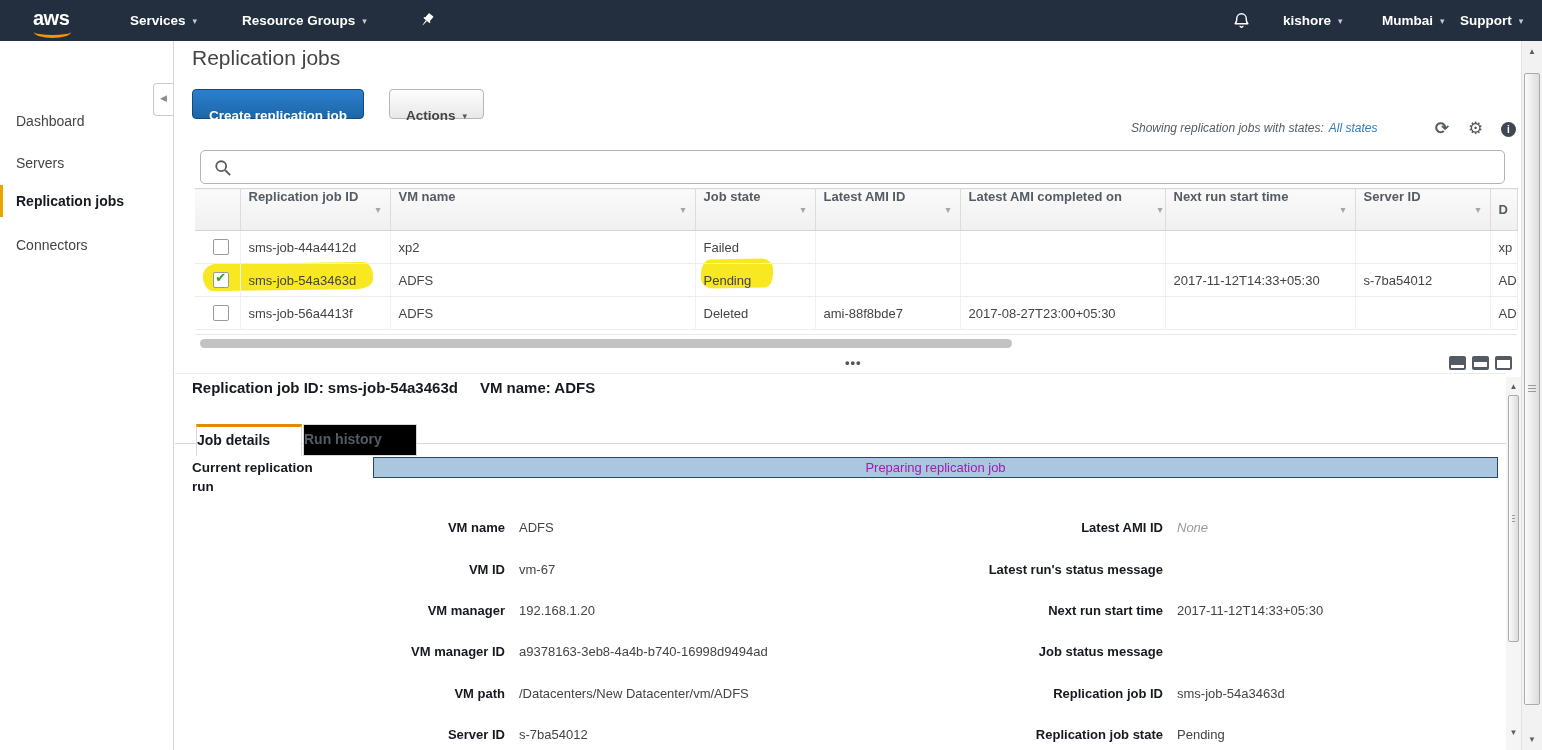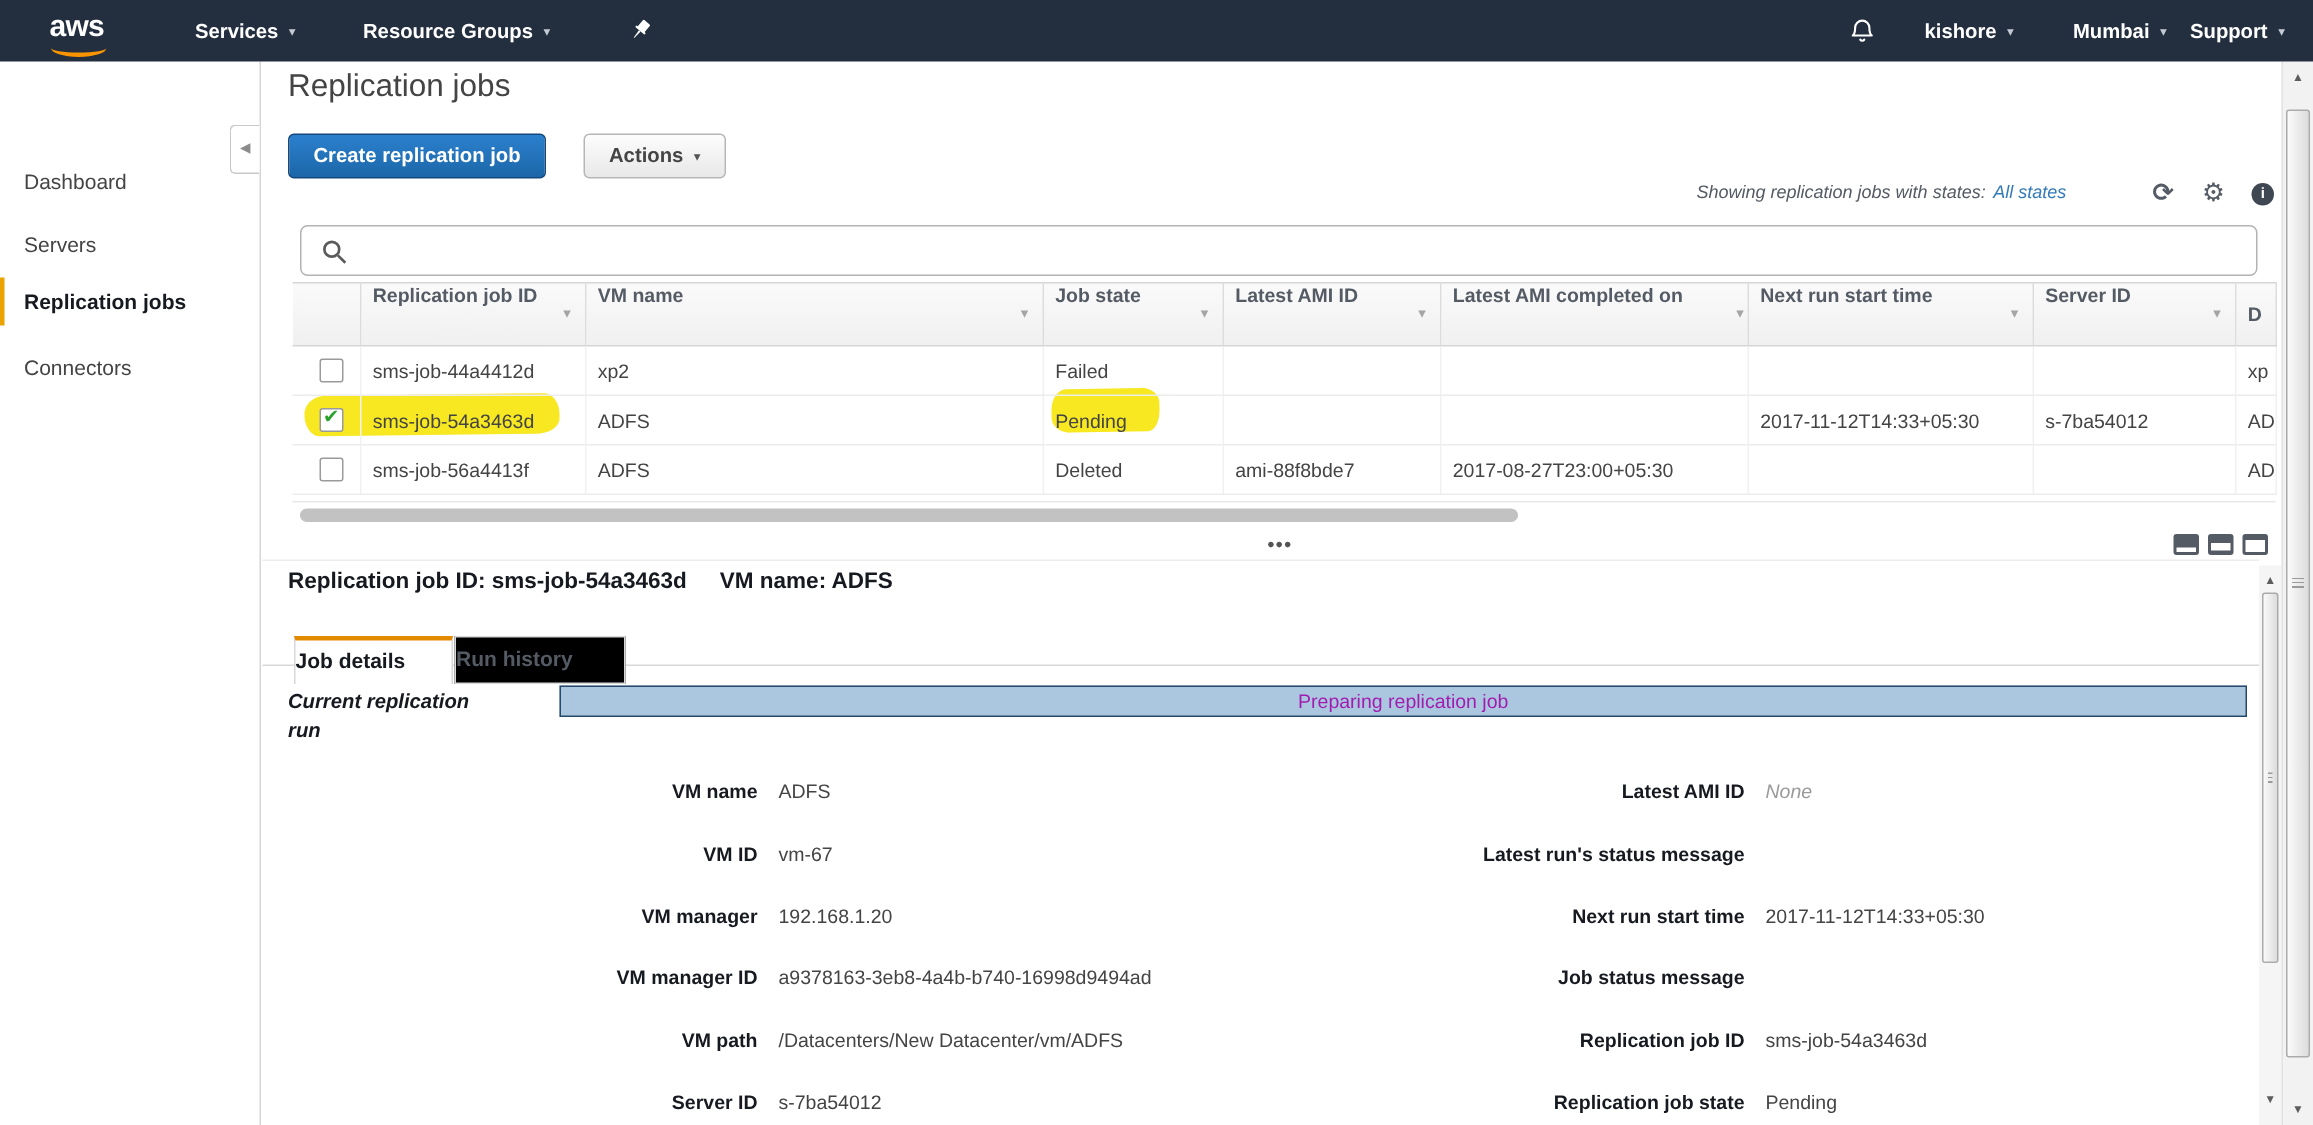--- a/index.html
+++ b/index.html
@@ -15,21 +15,21 @@
   .nav-icon{position:absolute;top:11px;cursor:pointer;}
 
   
   .sidebar{position:absolute;left:0;top:41px;width:173px;height:709px;background:#fff;border-right:1px solid #d5d5d5;z-index:5;}
   .side-item{position:absolute;left:0;width:172px;padding:8px 0 8px 16px;box-sizing:border-box;font-size:14px;color:#444;cursor:pointer;}
   .side-item.active{padding-left:13px;border-left:3px solid #eba300;font-weight:bold;color:#16191f;}
   .collapse-tab{position:absolute;left:153px;top:83px;width:19px;height:31px;background:#fff;border:1px solid #c9c9c9;border-right:none;border-radius:4px 0 0 4px;text-align:center;line-height:29px;font-size:9px;color:#8b8b8b;cursor:pointer;z-index:6;}
 
   
   .page-title{position:absolute;left:192px;top:46px;font-size:21px;color:#444;}
-  .btn{position:absolute;top:89px;height:30px;line-height:28px;box-sizing:border-box;border-radius:4px;font-size:13.5px;font-weight:bold;padding:0 16px;cursor:pointer;}
+  .btn{position:absolute;top:89px;height:30px;line-height:28px;box-sizing:border-box;border-radius:4px;font-size:13.5px;font-weight:bold;padding:12px 16px;cursor:pointer;}
   .btn-primary{left:192px;background:linear-gradient(#2b80cd,#1c66a8);border:1px solid #15487c;color:#fff;}
   .btn-default{left:389px;background:linear-gradient(#fdfdfd,#e8e8e8);border:1px solid #b6b6b6;color:#444;}
   .btn-caret{font-size:9px;color:#555;margin-left:7px;vertical-align:1px;}
   .filterline{position:absolute;top:121px;left:1131px;font-size:12px;font-style:italic;color:#545b64;white-space:nowrap;}
   .filter-link{color:#337ab7;cursor:pointer;margin-left:5px;}
   .tool-ico{position:absolute;top:119px;font-size:17px;color:#545b64;cursor:pointer;line-height:20px;}
   .info-circle{position:absolute;top:122px;left:1501px;width:15px;height:15px;border-radius:50%;background:#3f4752;color:#fff;font-size:10px;font-weight:bold;text-align:center;line-height:15px;font-style:normal;cursor:pointer;}
 
   
   .search{position:absolute;left:200px;top:150px;width:1305px;height:34px;box-sizing:border-box;border:1px solid #b3b3b3;border-radius:5px;background:#fff;}
@@ -59,21 +59,21 @@
   .li2 .w{left:2px;right:2px;bottom:3px;height:5px;}
   .li3 .w{left:2px;right:2px;top:4px;bottom:2px;}
 
   
   .det-title{position:absolute;left:192px;top:379px;font-size:15px;font-weight:bold;color:#16191f;}
   .det-title .t2{margin-left:22px;}
   .tabline{position:absolute;left:175px;top:443px;width:1331px;height:1px;background:#d8d8d8;}
   .tab{position:absolute;top:424px;height:32px;box-sizing:border-box;font-size:14px;font-weight:bold;cursor:pointer;z-index:3;}
   .tab-active{left:196px;width:106px;background:#fff;border:1px solid #d8d8d8;border-bottom:none;border-top:3px solid #e38b00;color:#16191f;line-height:27px;}
   .tab-inactive{left:303px;width:114px;background:#000000;border:1px solid #d8d8d8;color:#545b64;line-height:29px;}
-  .currun-label{position:absolute;left:192px;top:458px;width:140px;font-size:13.5px;font-weight:bold;color:#16191f;line-height:19px;font-style:italic;}
+  .currun-label{position:absolute;left:192px;top:458px;width:140px;font-size:13.5px;font-weight:bold;color:#16191f;line-height:19px;}
   .progress{position:absolute;left:373px;top:457px;width:1125px;height:21px;box-sizing:border-box;background:#abc7e0;border:1px solid #24496b;text-align:center;font-size:13px;color:#a21caf;line-height:19px;}
   .fields{position:absolute;top:507px;}
   .fields-left{left:192px;width:645px;}
   .fields-right{left:840px;width:666px;}
   .frow{display:flex;align-items:center;height:41.4px;}
   .frow .lbl{text-align:right;font-weight:bold;color:#16191f;font-size:13px;white-space:nowrap;}
   .fields-left .lbl{width:313px;}
   .fields-right .lbl{width:323px;}
   .frow .val{margin-left:14px;color:#444;font-size:13px;white-space:nowrap;}
   .val.muted{color:#9a9a9a;font-style:italic;}

